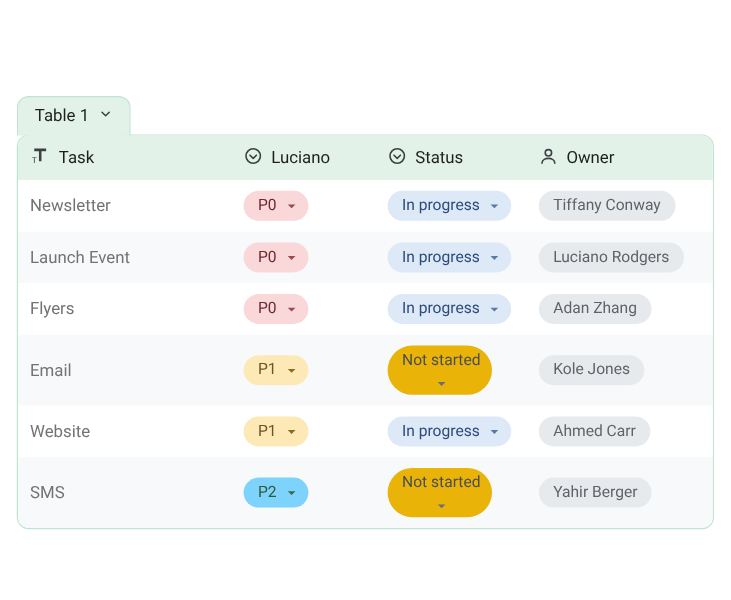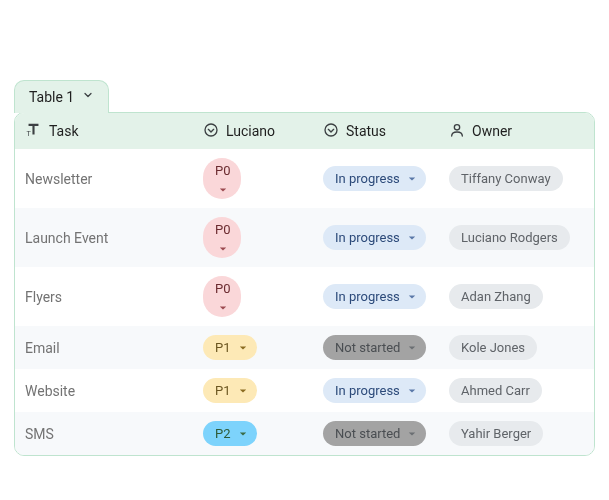--- a/index.html
+++ b/index.html
@@ -69,25 +69,25 @@
     gap: 8px;
     border-radius: 999px;
     padding: 5px 10px 5px 12px;
     font-size: 13px;
     cursor: pointer;
     width: fit-content;
   }
   .pill .caret {
     display: inline-flex;
   }
-  .pri-P0 { background: #fad7d9; color: #6b2b30; flex-direction: column; }
+  .pri-P0 { background: #fad7d9; color: #6b2b30; }
   .pri-P1 { background: #fde9b6; color: #6b5520; }
   .pri-P2 { background: #7dd3fc; color: #2e5a37; }
   .st-inprogress { background: #dde9f7; color: #2c4a7a; }
-  .st-notstarted { background: #a3a3a3; color: #4a4e52; }
+  .st-notstarted { background: #eab308; color: #4a4e52; flex-direction: column; }
   .owner-pill {
     display: inline-flex;
     align-items: flex-end;
     gap: 8px;
     border-radius: 999px;
     padding: 5px 12px;
     background: #e7eaed;
     color: #5f6368;
     font-size: 13px;
     width: fit-content;

